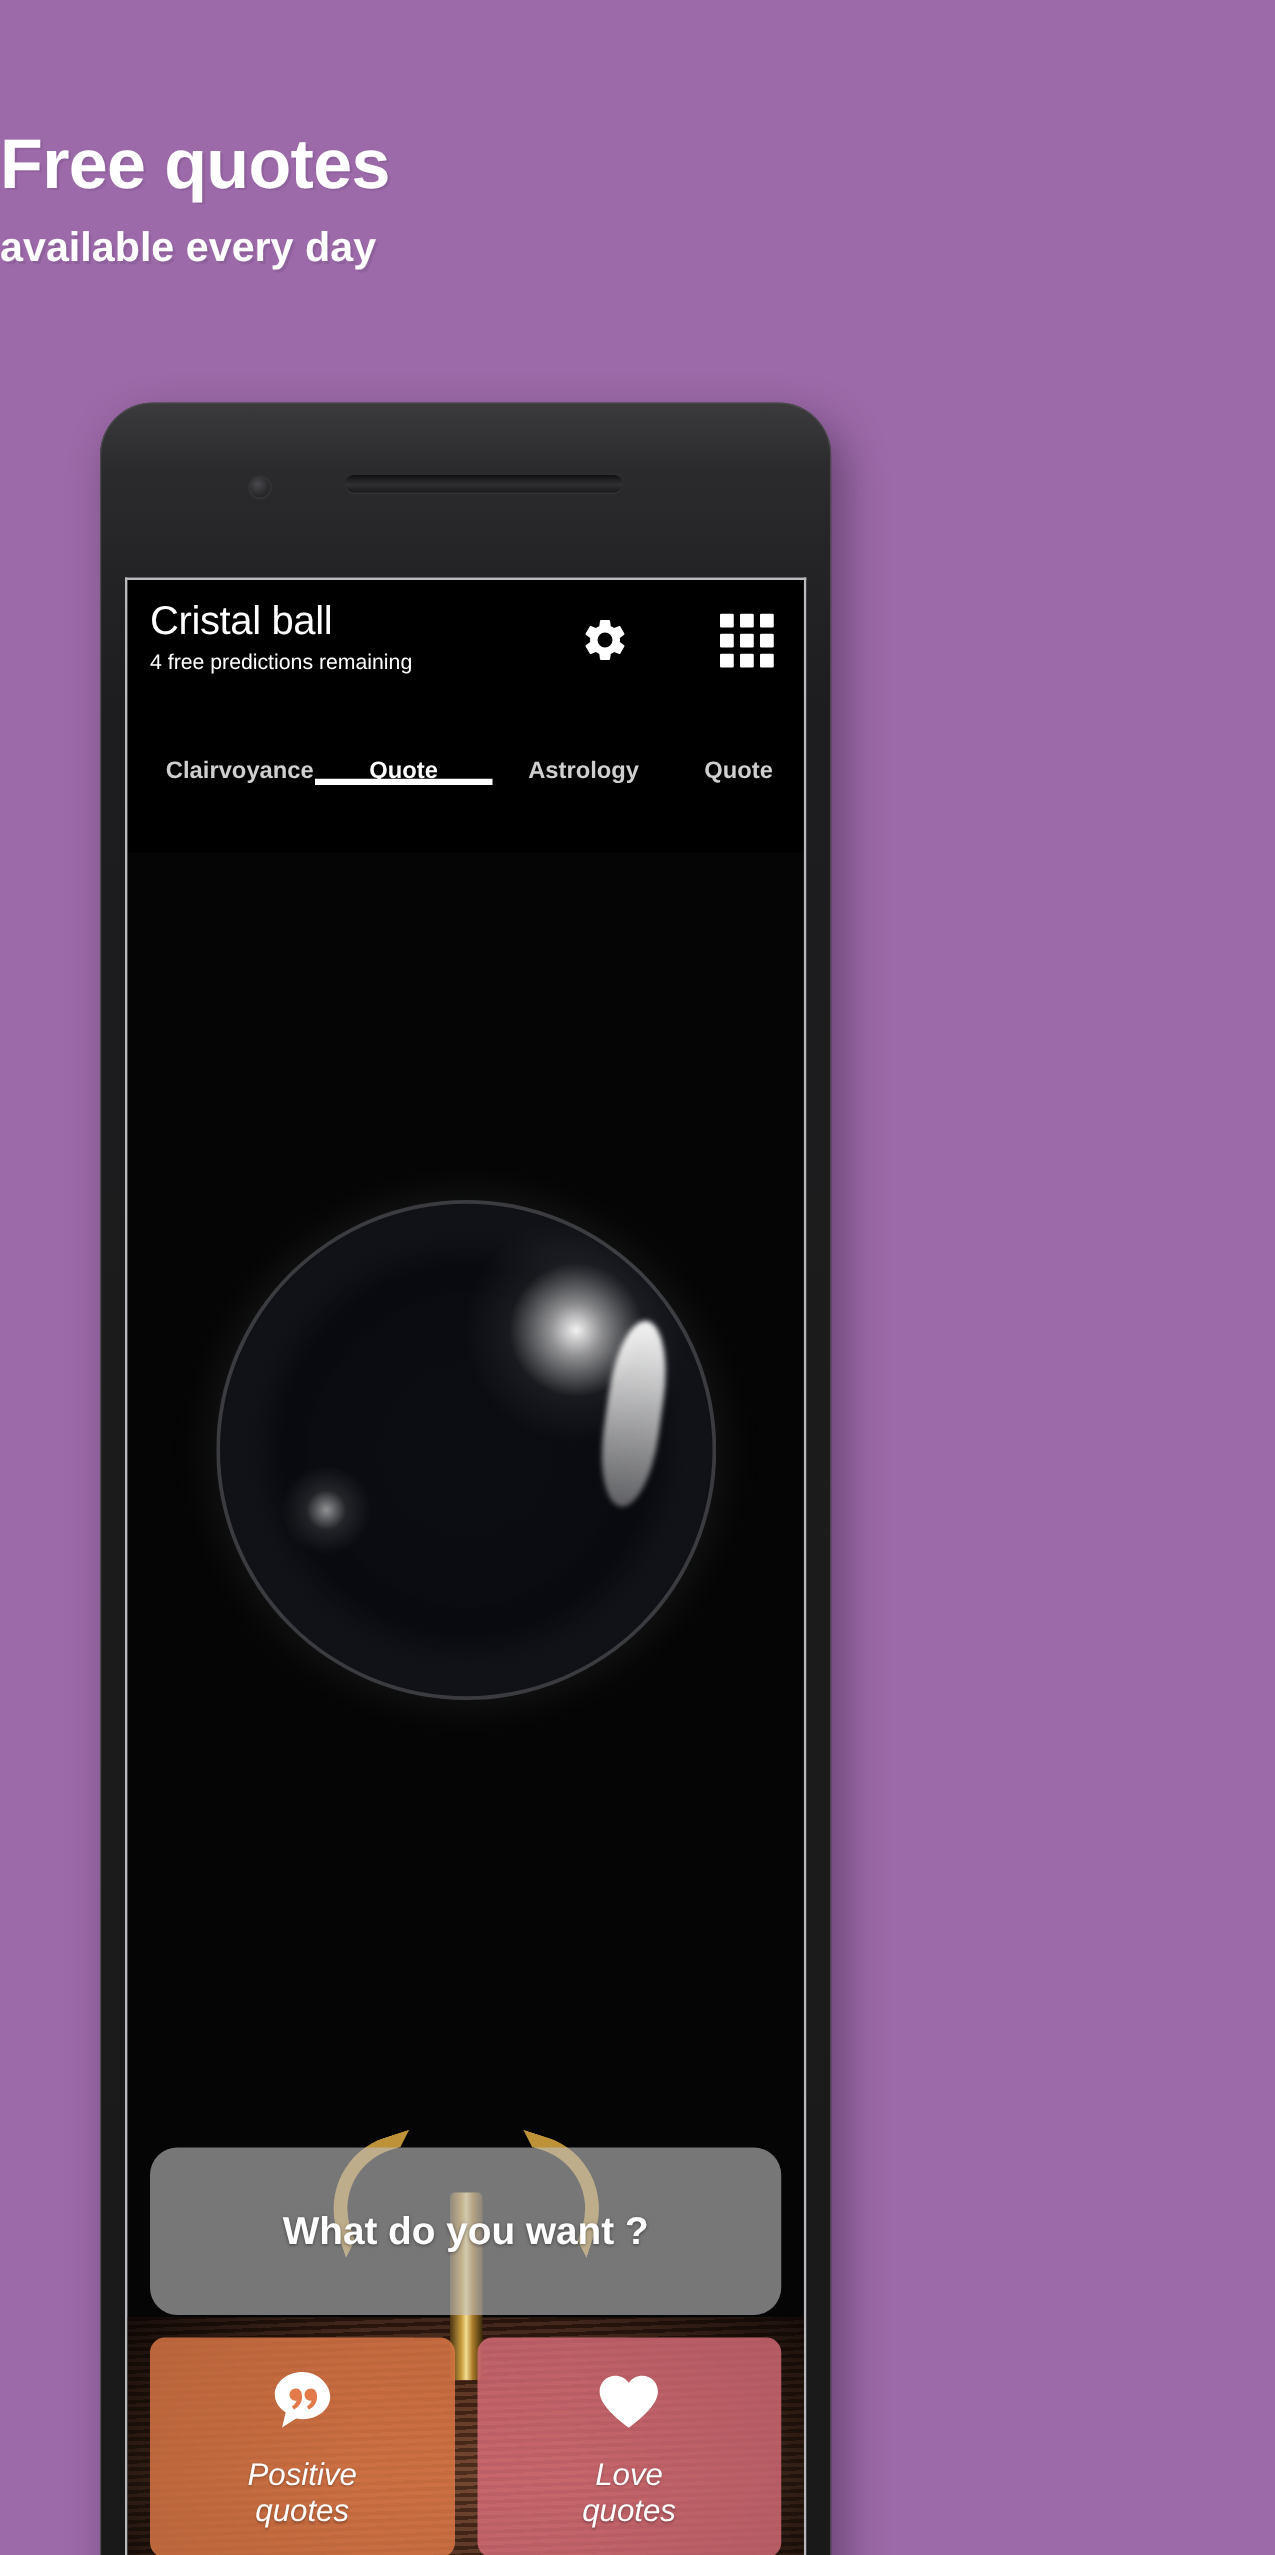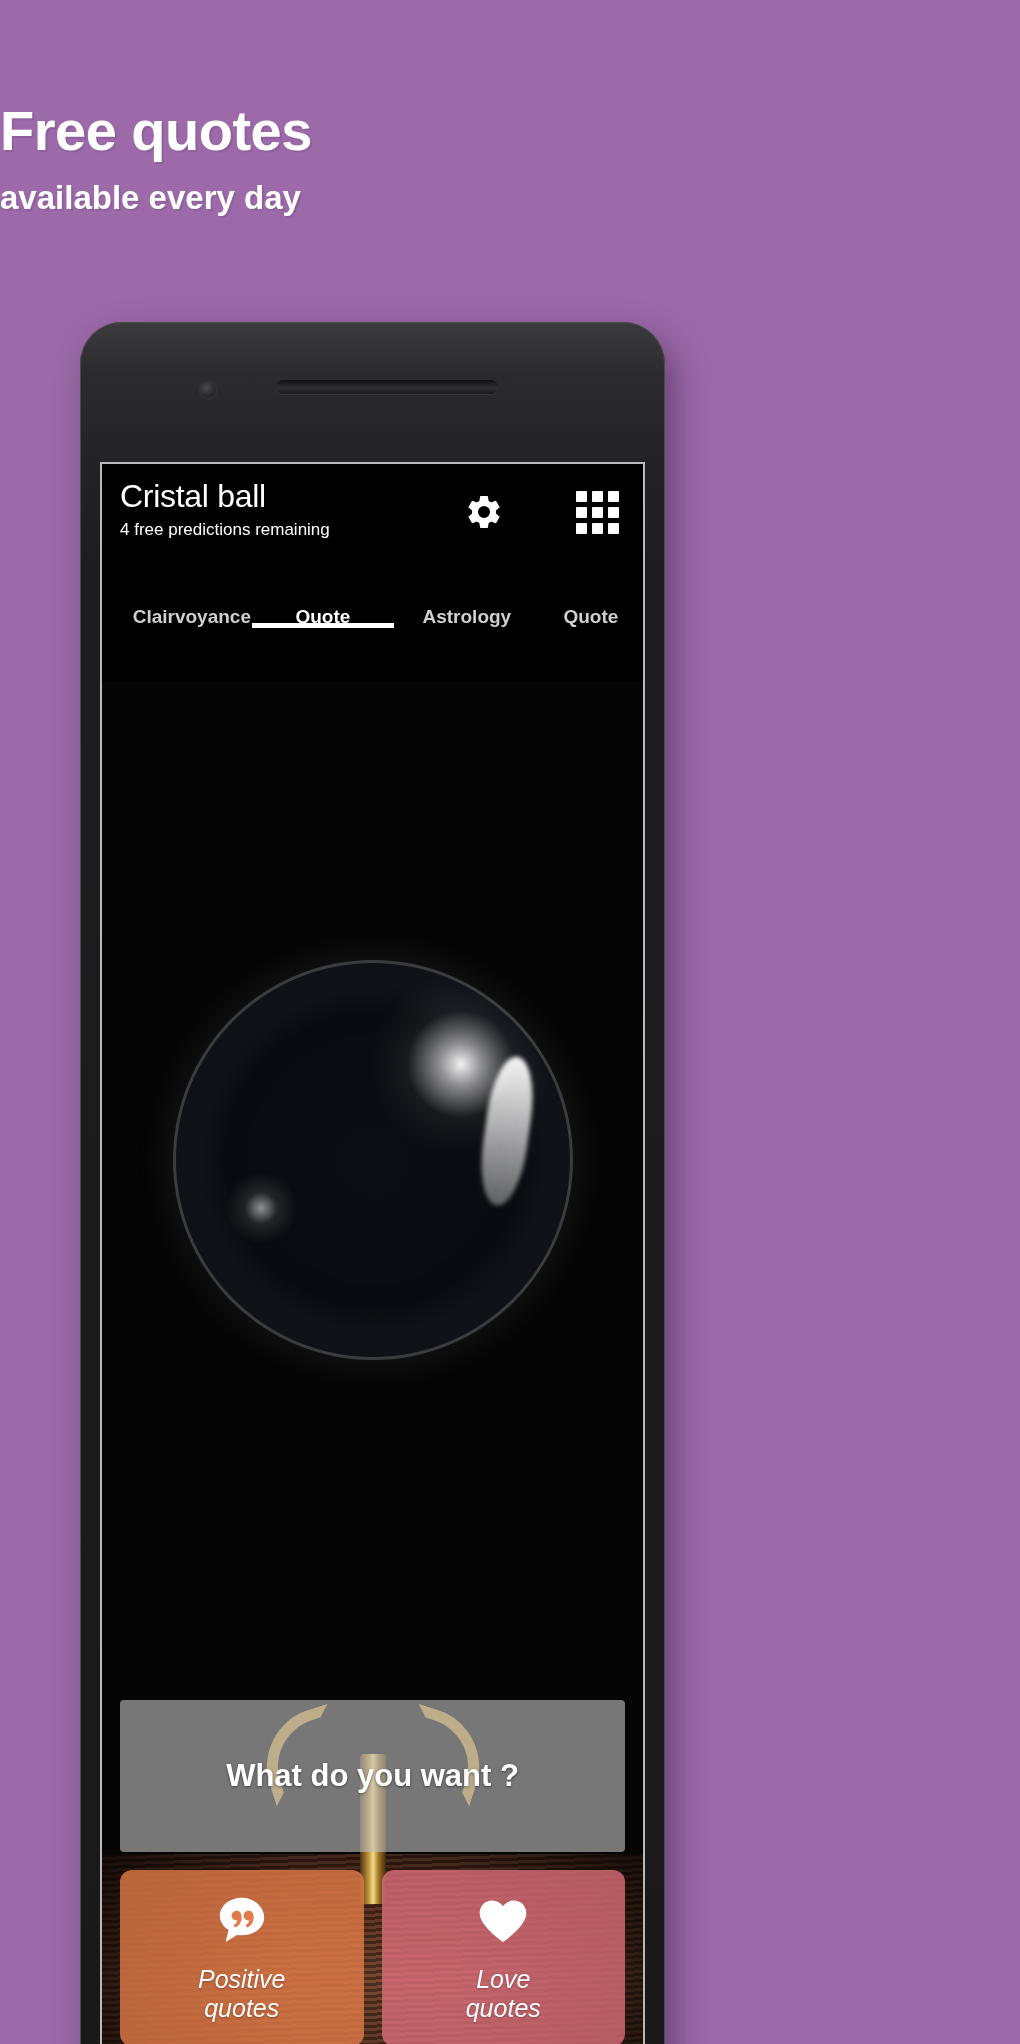--- a/index.html
+++ b/index.html
@@ -169,21 +169,21 @@
     transform:rotate(8deg);
   }
   .ball-rim {
     position:absolute; inset:0; border-radius:50%;
     box-shadow:inset 0 0 0 3px rgba(255,255,255,0.18);
   }
 
   
   .prompt-bar {
     position:absolute; left:18px; right:18px; bottom:232px;
-    height:152px; border-radius:4px;
+    height:134px; border-radius:22px;
     background:rgba(190,190,190,0.62);
     display:flex; align-items:center; justify-content:center;
   }
   .prompt-text {
     font-size:31px; font-weight:bold; color:#ffffff;
     text-shadow:0 1px 3px rgba(0,0,0,0.45);
   }
 
   
   .cards {

